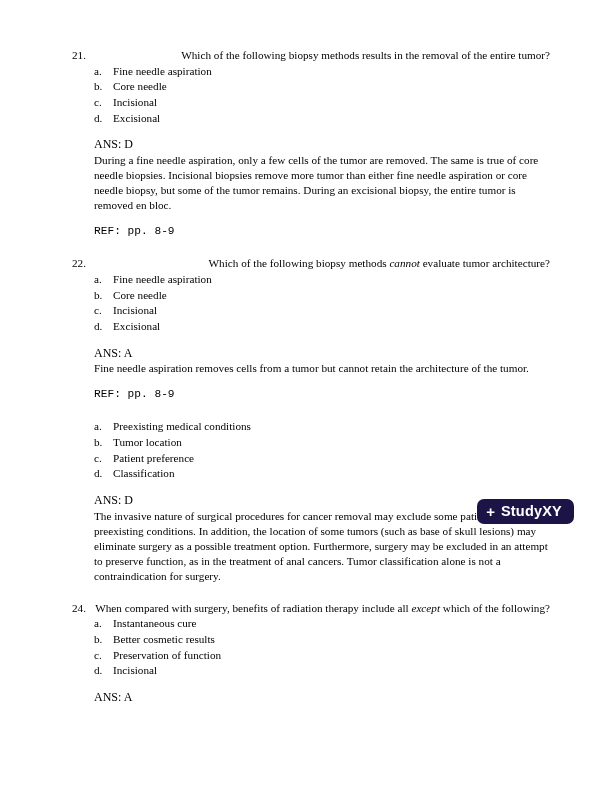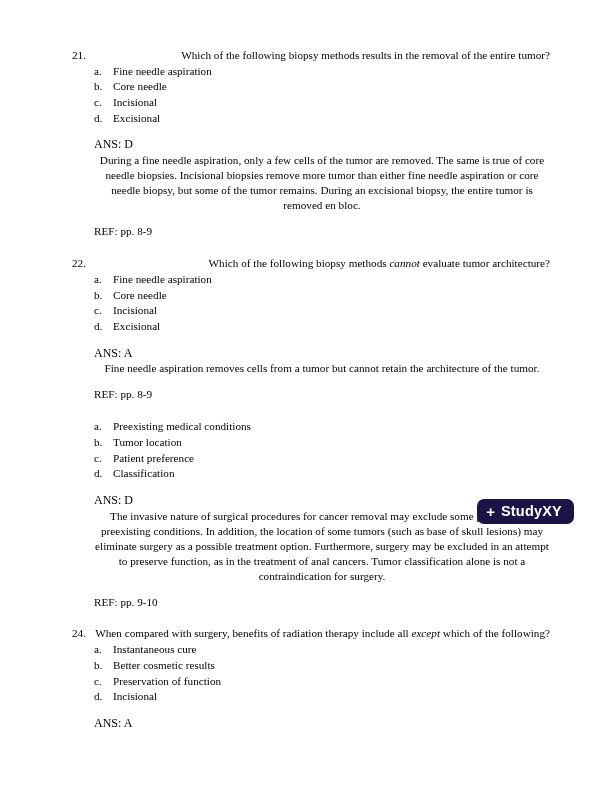--- a/index.html
+++ b/index.html
@@ -61,27 +61,28 @@
   .ans {
     margin-top: 11px;
     margin-left: 22px;
     font-size: 12px;
     line-height: 1.32;
   }
   .rationale {
     margin-left: 22px;
     font-size: 11.2px;
     line-height: 1.34;
-    text-align: center;
+    text-align: left;
   }
   .ref {
     margin-top: 11px;
     margin-left: 22px;
     font-size: 11.2px;
     line-height: 1.32;
+    font-family: Liberation Mono, monospace;
   }
   em {
     font-style: italic;
   }
   .badge {
     position: absolute;
     right: 38px;
     bottom: 32px;
     display: flex;
     align-items: center;
@@ -180,21 +181,20 @@
         <span class="clet">c.</span>
         <span class="ctext">Patient preference</span>
       </div>
       <div class="choice">
         <span class="clet">d.</span>
         <span class="ctext">Classification</span>
       </div>
     </div>
     <div class="ans">ANS:  D</div>
     <div class="rationale">The invasive nature of surgical procedures for cancer removal may exclude some patients with preexisting conditions. In addition, the location of some tumors (such as base of skull lesions) may eliminate surgery as a possible treatment option. Furthermore, surgery may be excluded in an attempt to preserve function, as in the treatment of anal cancers. Tumor classification alone is not a contraindication for surgery.</div>
-    <div class="ref">REF:  pp. 9-10</div>
   </div>
 
   <div class="qblock">
     <div class="qline">
       <span class="qnum">24.</span>
       <span class="qtext"><span>When compared with surgery, benefits of radiation therapy include all </span><em>except</em><span> which of the following?</span></span>
     </div>
     <div class="choices">
       <div class="choice">
         <span class="clet">a.</span>

